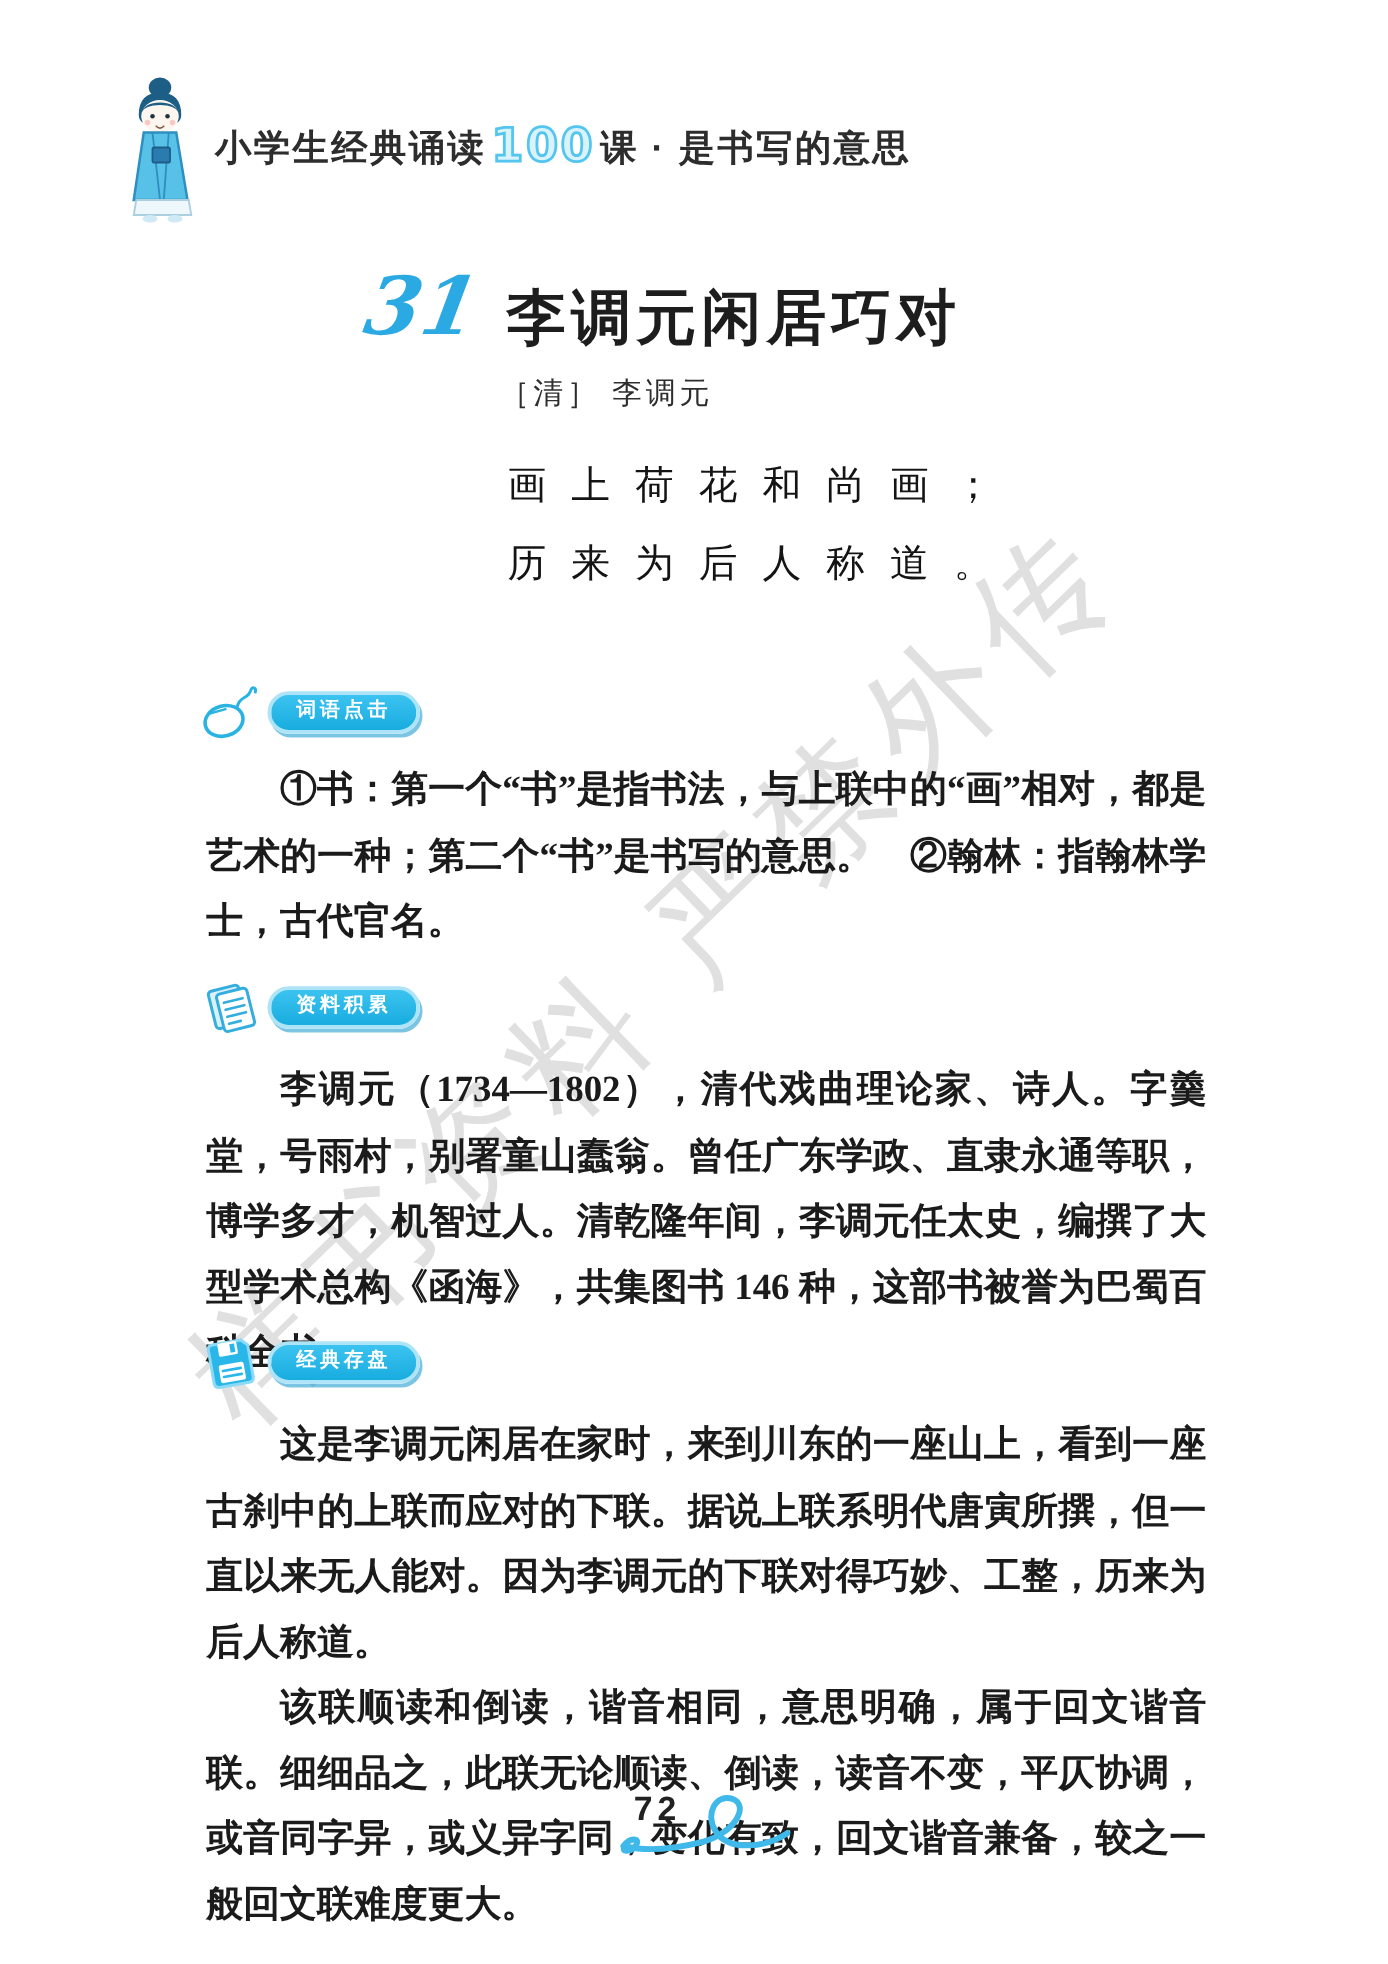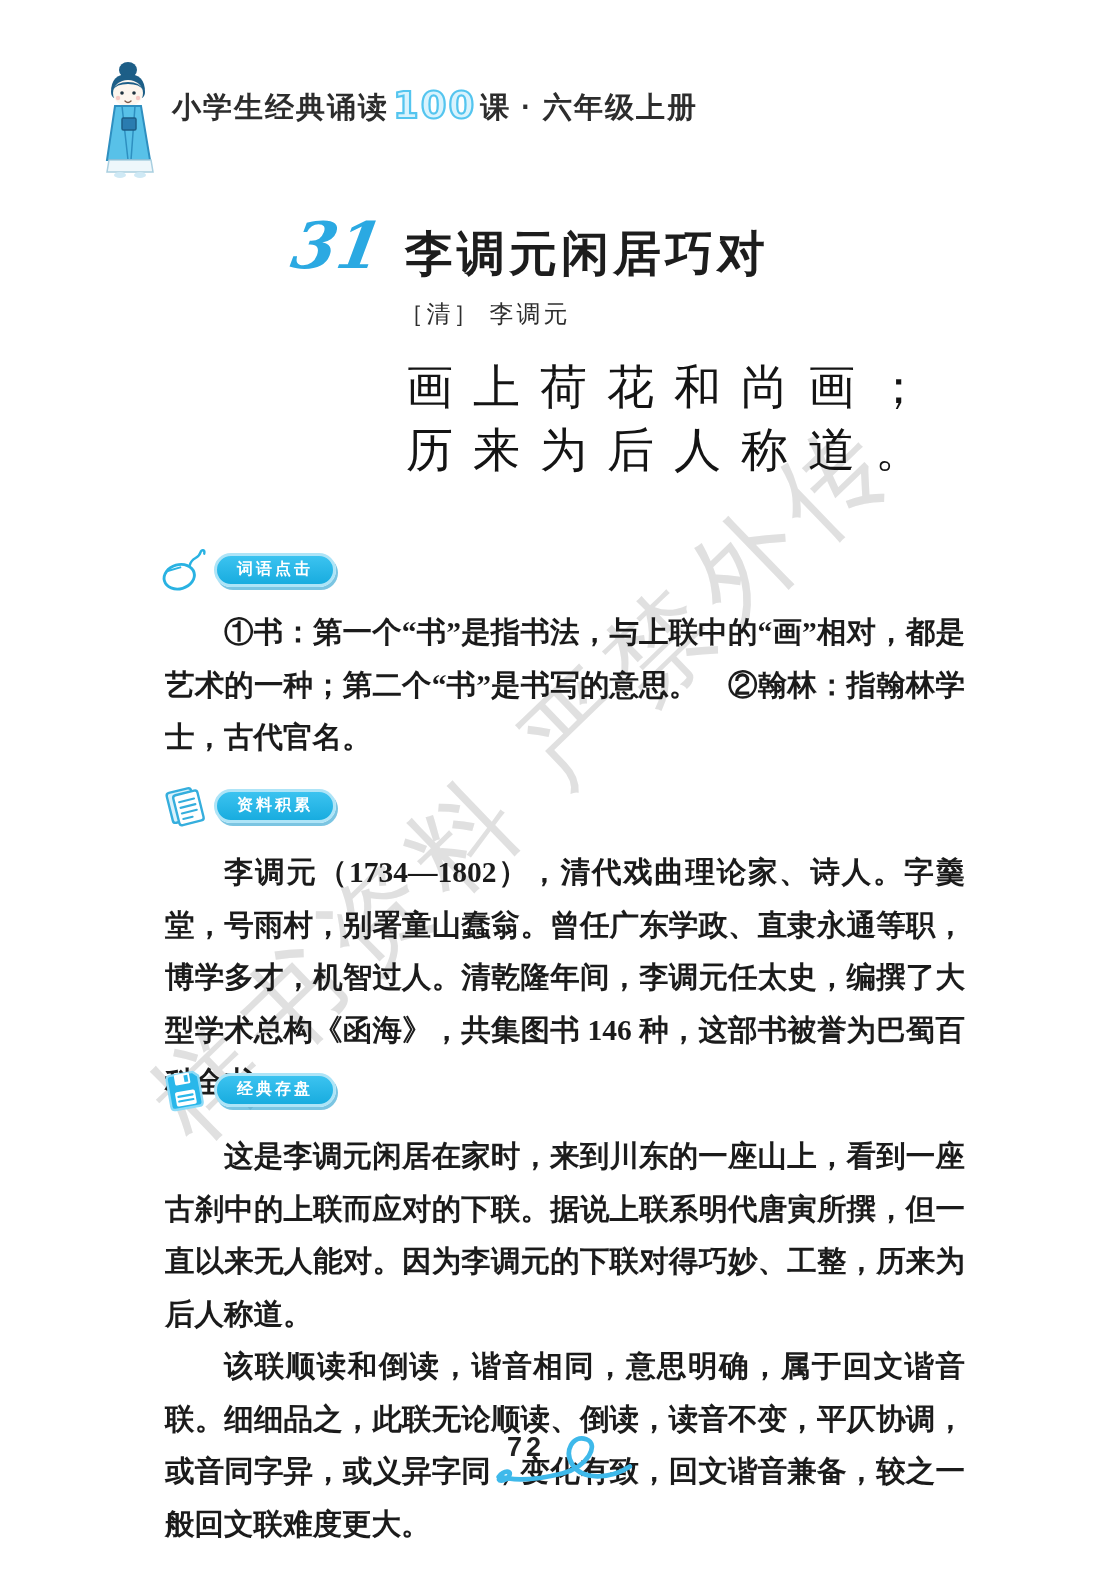--- a/index.html
+++ b/index.html
@@ -28,41 +28,41 @@
     font-family:"Liberation Sans", sans-serif;
     font-size:29px;font-weight:600;color:#2d2d2d;letter-spacing:2px;
     display:flex;align-items:center;
   }
   .series-number{
     font-family:"DejaVu Sans", sans-serif;
     font-size:37px;font-weight:bold;letter-spacing:2px;
     color:#d9f3fd;
     -webkit-text-stroke:2.2px #54c5ef;
     text-shadow:0 0 2px #bdeafb;
-    margin:4px 4px;position:relative;top:-2px;
+    margin:15px 4px;position:relative;top:-2px;
   }
   
   .lesson-number{
     position:absolute;left:293px;top:208px;
     font-family:"DejaVu Serif", serif;font-style:italic;font-weight:bold;
     font-size:64px;color:#2ba9e2;transform:skewX(-10deg);
   }
   .lesson-title{
     position:absolute;left:405px;top:222px;
     font-family:"Liberation Sans", sans-serif;
     font-size:48px;font-weight:bold;color:#1d1d1d;letter-spacing:4px;
   }
   .lesson-author{
     position:absolute;left:0;top:298px;width:970px;text-align:center;
     font-size:24px;color:#2e2e2e;letter-spacing:3px;
   }
   
   .poem{position:absolute;left:406px;top:356px;}
   .poem-line{
-    font-size:47px;line-height:63px;letter-spacing:20px;
+    font-size:31px;line-height:63px;letter-spacing:20px;
     color:#141414;font-family:"Liberation Serif", serif;
   }
   
   .badge-row{position:absolute;left:160px;display:flex;align-items:center;}
   .badge-row .icon{width:50px;height:48px;margin-right:4px;flex:0 0 auto;}
   .badge-pill{
     font-family:"Liberation Sans", sans-serif;
     font-size:16px;font-weight:bold;color:#ffffff;letter-spacing:3px;
     background:linear-gradient(#3cc3f0,#18acdf);
     border:3px solid #aee4f7;border-radius:26px;
@@ -119,21 +119,21 @@
 
           <path d="M11,100 L53,100 L55,112 L9,112 Z" fill="#eef7fb" stroke="#a9cfe0" stroke-width="1.5"></path>
 
           <ellipse cx="22" cy="115" rx="6" ry="3" fill="#cfe9f5"></ellipse>
           <ellipse cx="42" cy="115" rx="6" ry="3" fill="#cfe9f5"></ellipse>
         </svg>
       </span>
       <span class="header-title">
         <span>小学生经典诵读</span>
         <span class="series-number">100</span>
-        <span>课 · 六年级上册</span>
+        <span>课 · 是书写的意思</span>
       </span>
     </div>
 
     <div class="lesson-number">31</div>
     <h1 class="lesson-title" style="margin:0;">李调元闲居巧对</h1>
     <div class="lesson-author">［清］ 李调元</div>
 
     <div class="poem">
       <div class="poem-line">画上荷花和尚画；</div>
       <div class="poem-line">历来为后人称道。</div>

